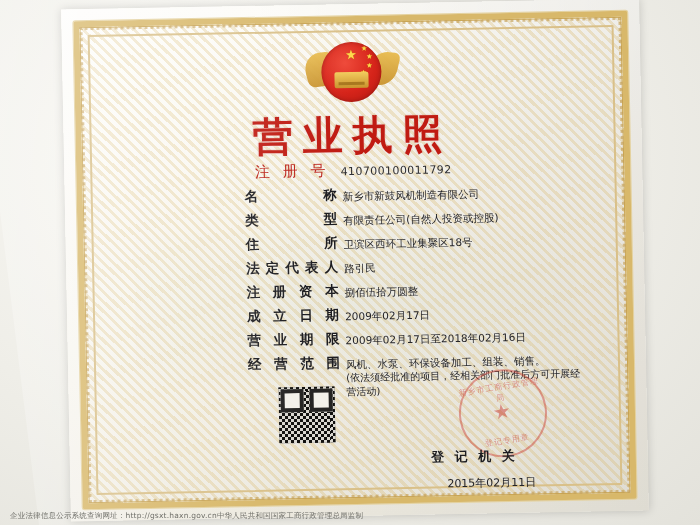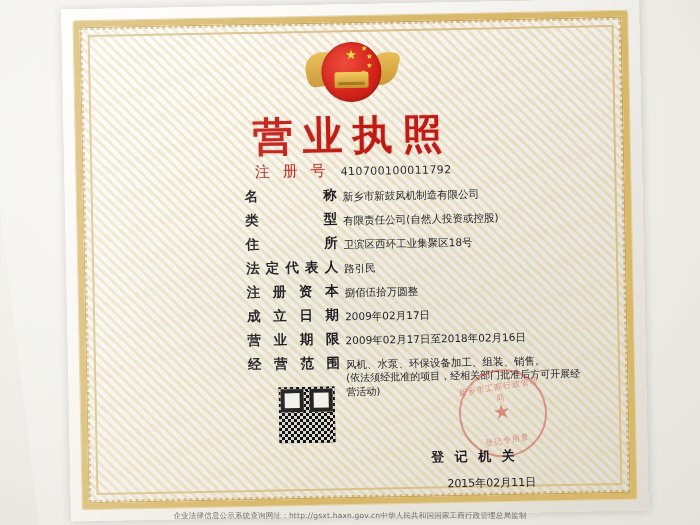--- a/index.html
+++ b/index.html
@@ -264,21 +264,21 @@
     color: #23232a;
   }
   .issue-date b { font-weight: normal; }
   .issue-date .num { font-family: "DejaVu Sans", sans-serif; }
   
   .page-footer {
     position: absolute;
     left: 0; right: 0;
     bottom: 4px;
     display: flex;
-    justify-content: center;
+    justify-content: flex-start;
     padding: 0 10px;
     font-size: 7.5px;
     color: #70706a;
     letter-spacing: .2px;
   }
   .watermark-band {
     position: absolute;
     left: 34px; right: 34px; top: 196px; height: 150px;
     background: radial-gradient(ellipse at 50% 50%, rgba(180,200,190,0.10), rgba(255,255,255,0));
     pointer-events: none;

